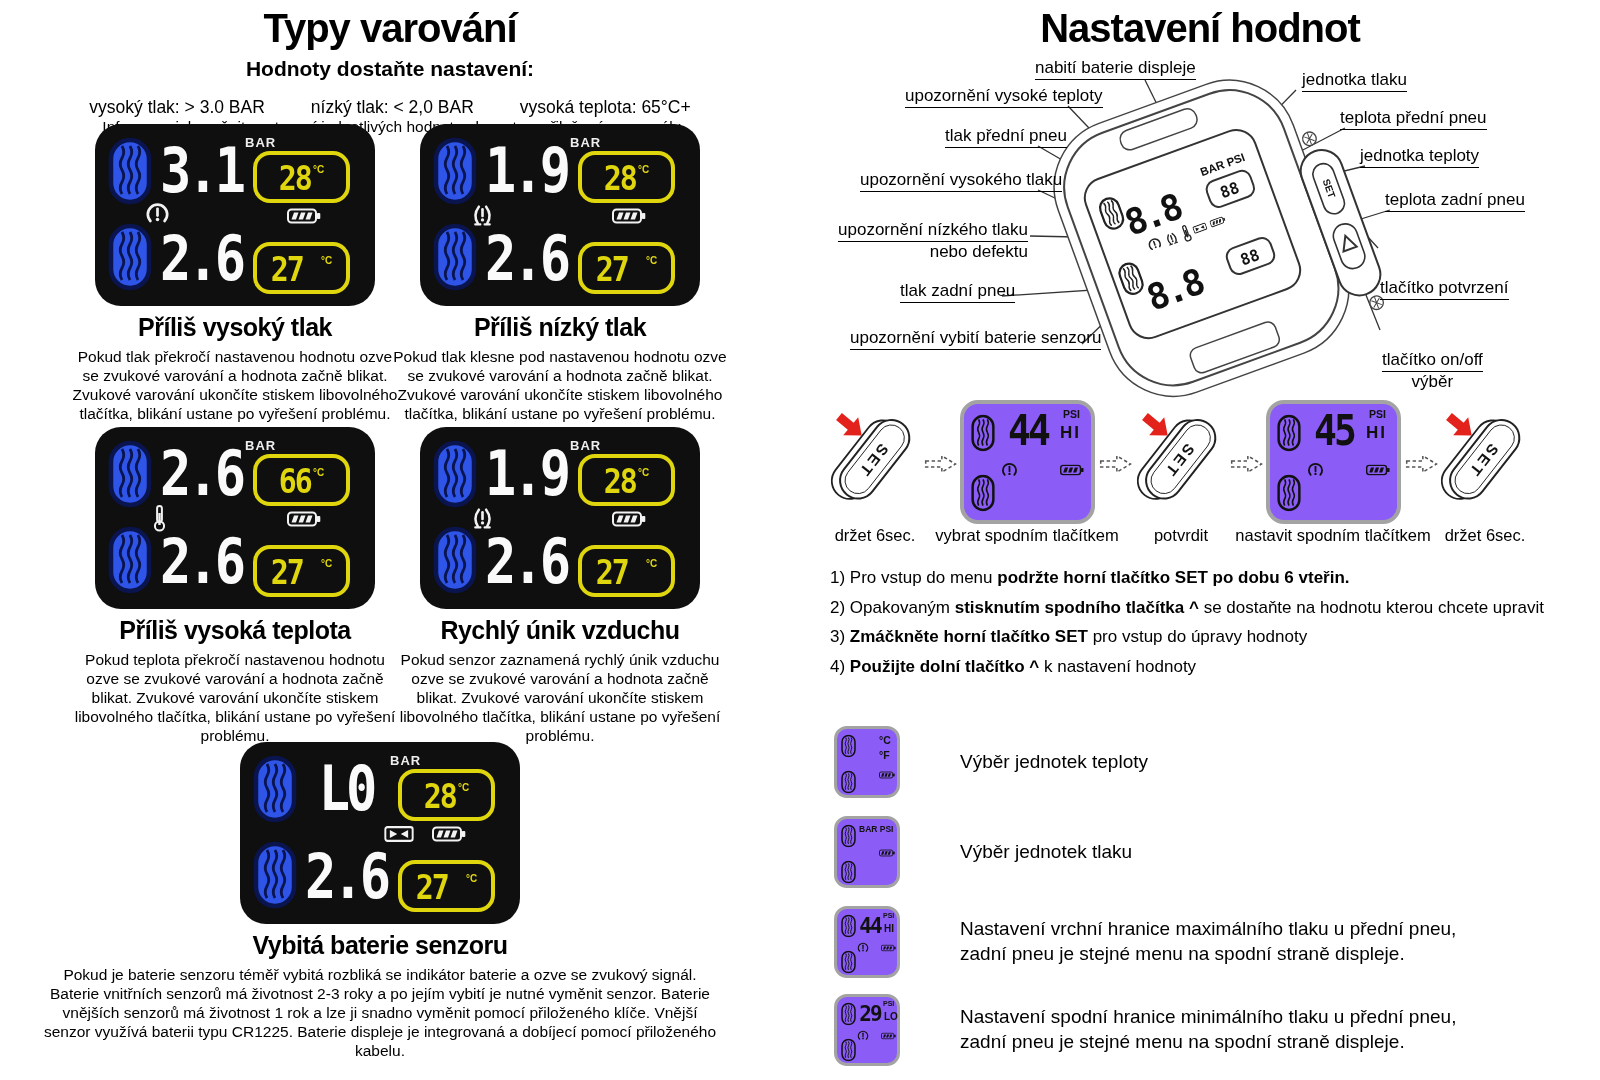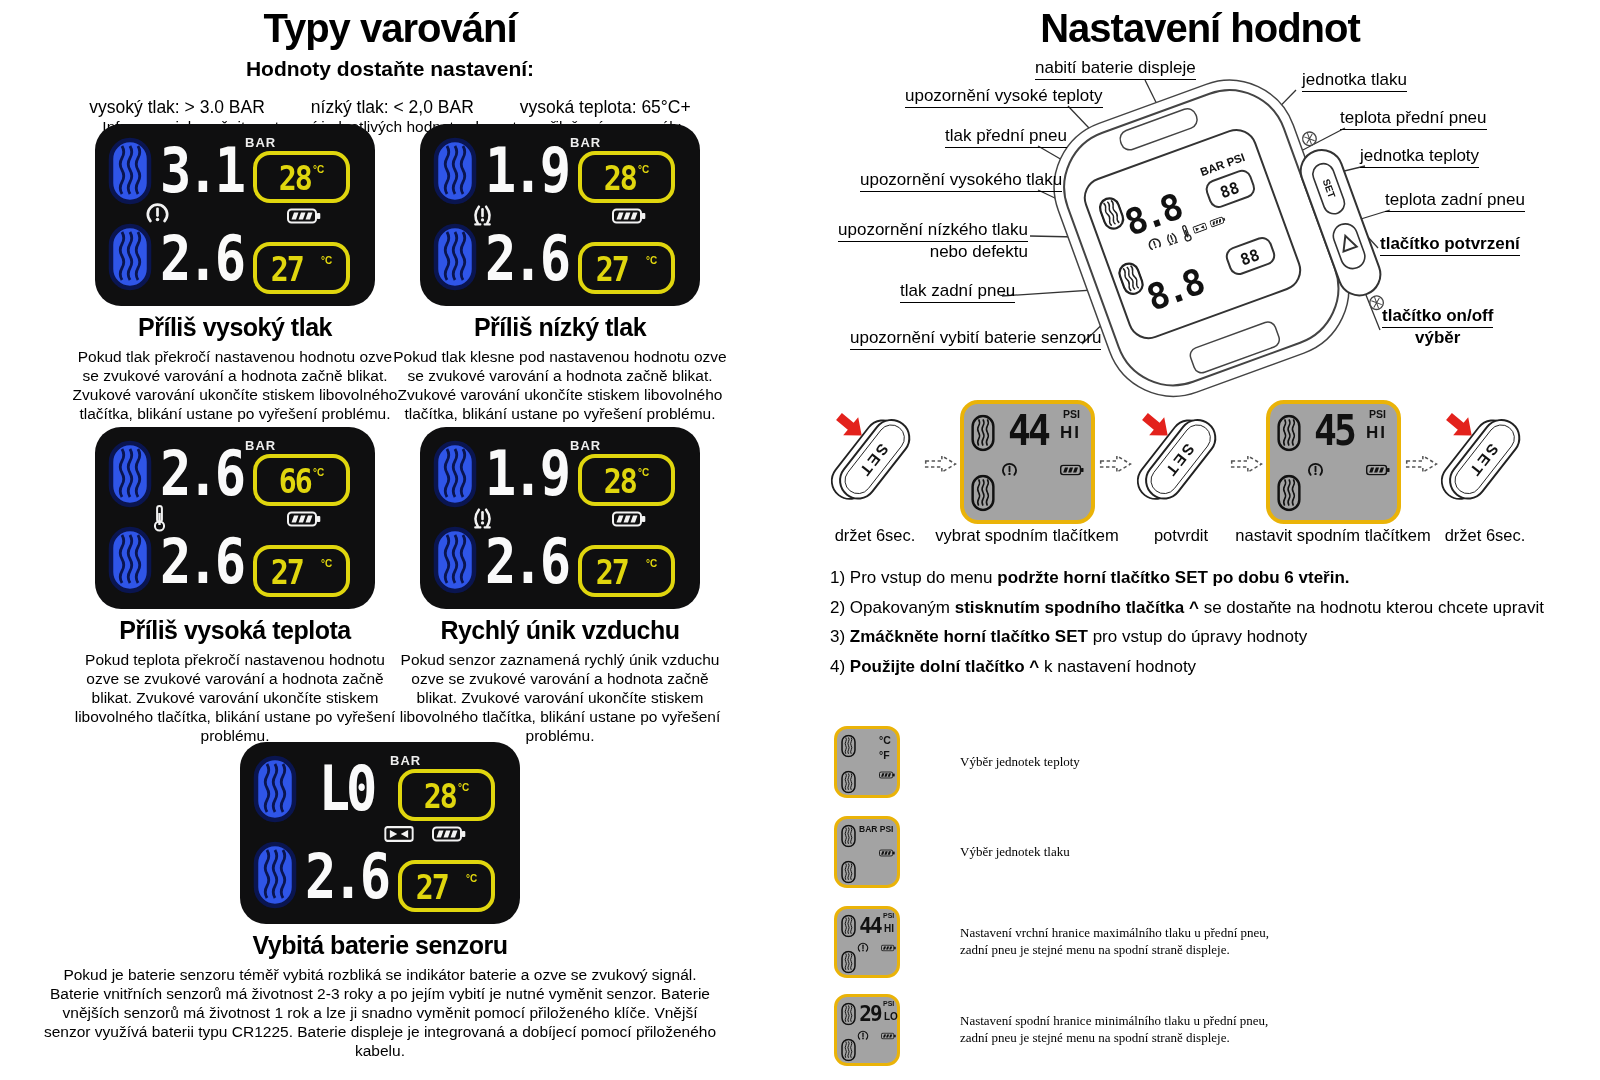--- a/index.html
+++ b/index.html
@@ -43,39 +43,39 @@
   .tdeg { font-size:10px; color:#e0d60e; margin:-16px 0 0 2px; font-weight:bold; }
   .status { position:absolute; left:50px; top:78px; width:25px; height:25px; color:#f2f2f2; }
   .status.wide { left:144px; top:84px; width:30px; height:16px; }
   .batt { position:absolute; left:192px; top:84px; width:34px; height:16px; color:#f2f2f2; }
 
   
   .diagram { position:absolute; left:0; top:48px; width:800px; height:350px; }
   .dev-svg { position:absolute; inset:0; width:800px; height:350px; }
   .dlabel { position:absolute; font-size:17px; white-space:nowrap; line-height:1.15; }
   .dlabel .u { border-bottom:1.5px solid #000; padding-bottom:1px; display:inline-block; }
-  .dlabel.bold { font-weight:bold; }
+  .dlabel.bold { font-weight:normal;margin-top:44px; }
   .dlabel .l2 { display:block; }
   .lab0 { left:235px; top:10px; }  .lab1 { left:490px; top:22px;margin-left:12px; }
   .lab2 { left:105px; top:38px; }  .lab3 { left:540px; top:60px; }
   .lab4 { left:145px; top:78px; }  .lab5 { left:560px; top:98px; }
   .lab6 { left:60px;  top:122px; } .lab7 { left:585px; top:142px; }
   .lab8 { right:572px; top:172px; text-align:right; }
   .lab9 { left:580px; top:186px; }
   .lab10 { left:100px; top:233px; }
   .lab11 { left:582px; top:258px; text-align:center; }
   .lab12 { left:50px; top:280px; }
 
   
   .sequence { position:absolute; left:0; top:398px; width:800px; height:155px; }
   .setkey { position:absolute; width:90px; height:112px; top:6px; }
   .k1 { left:30px; } .k2 { left:336px; } .k3 { left:640px; }
   .darrow { position:absolute; width:34px; height:24px; top:54px; }
   .a1 { left:124px; } .a2 { left:299px; } .a3 { left:430px; } .a4 { left:605px; }
-  .mini { position:absolute; background:#a3a3a3; border:4px solid #eab308; border-radius:18px; }
+  .mini { position:absolute; background:#8b5cf6; border:4px solid #a3a3a3; border-radius:18px; }
   .mini.seq { width:135px; height:124px; top:2px; }
   .d1 { left:160px; } .d2 { left:466px; }
   .mini .mtire { position:absolute; left:7px; width:24px; height:46px; color:#111; --tire-fill:none; }
   .mini.seq .mtA { top:6px; } .mini.seq .mtB { top:66px; }
   .mval { position:absolute; left:32px; top:2px; width:64px; text-align:center; font-family:"DejaVu Sans Mono", monospace;
           font-weight:bold; font-size:38px; letter-spacing:-3px; color:#111; transform:scaleY(1.1); transform-origin:center top; }
   .mtag { position:absolute; left:96px; top:19px; font-weight:bold; font-size:17px; letter-spacing:2px; color:#111; }
   .munit { position:absolute; left:99px; top:4px; font-weight:bold; font-size:10.5px; color:#111; }
   .mini .micon { position:absolute; color:#111; }
   .mini.seq .mtpms { left:37px; top:58px; width:17px; height:17px; }
@@ -98,21 +98,21 @@
   .mfahr { left:42px; top:20px; font-size:10.5px; }
   .mpunits { left:22px; top:5px; font-size:8.5px; white-space:nowrap; }
   .mini.menu .mbatt { left:42px; top:42px; width:16px; height:8px; }
   .mini.menu .mbatt2 { left:42px; top:30px; width:16px; height:8px; }
   .mmval { position:absolute; left:17px; top:5px; width:32px; text-align:center; font-family:"DejaVu Sans Mono", monospace;
            font-weight:bold; font-size:21px; letter-spacing:-2px; color:#111; }
   .mmtag { position:absolute; left:47px; top:14px; font-weight:bold; font-size:10px; color:#111; }
   .mmunit { position:absolute; left:46px; top:3px; font-weight:bold; font-size:7px; color:#111; }
   .mini.menu .mtpms { left:20px; top:33px; width:12px; height:12px; }
   .mini.menu .mbatt3 { left:44px; top:35px; width:15px; height:8px; }
-  .menu-caption { font-size:13px; line-height:1.3; white-space:pre-line;font-family:Liberation Serif, serif; }
+  .menu-caption { font-size:19px; line-height:1.3; white-space:pre-line; }
   .hidden-defs { position:absolute; width:0; height:0; overflow:hidden; }
 </style>
 </head>
 <body>
 
 <svg class="hidden-defs" aria-hidden="true">
   <defs>
     <symbol id="sym-tire" viewBox="0 0 44 68">
       <rect x="3" y="3" width="38" height="62" rx="19" fill="var(--tire-fill,none)" stroke="currentColor" stroke-width="4.5"></rect>
       <path d="M14 9 q3.5 6 0 12 t0 12 t0 12 t0 12" fill="none" stroke="currentColor" stroke-width="2.8"></path>

